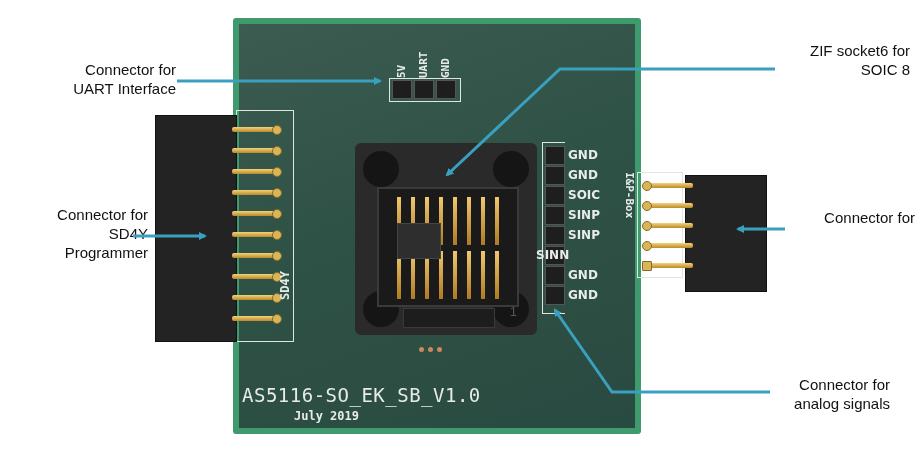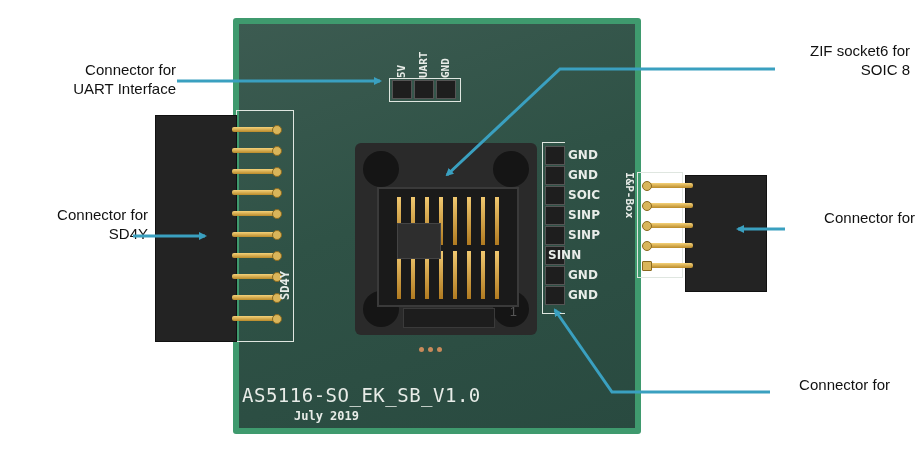--- a/index.html
+++ b/index.html
@@ -26,31 +26,33 @@
 </head>
 <body>
 
 <div class="label" style="left:36px;top:60px;width:140px;">
   <span>Connector for</span>
   <span>UART Interface</span>
 </div>
 <div class="label" style="left:18px;top:205px;width:130px;">
   <span>Connector for</span>
   <span>SD4Y</span>
+  <span>Programmer</span>
 </div>
 
 <div class="label" style="left:780px;top:41px;width:130px;">
   <span>ZIF socket6 for</span>
   <span>SOIC 8</span>
 </div>
 <div class="label" style="left:790px;top:208px;width:125px;">
   <span>Connector for</span>
 </div>
 <div class="label" style="left:770px;top:375px;width:120px;">
   <span>Connector for</span>
+  <span>analog signals</span>
 </div>
 
 <div class="board">
   <div class="board-inner"></div>
 </div>
 
 <div class="outline" style="left:236px;top:110px;width:56px;height:230px;"></div>
 <div class="header-block" style="left:155px;top:115px;width:80px;height:225px;"></div>
 <div>
   <div class="pin-row" style="left:232px;top:127px;width:48px;"></div>
@@ -128,21 +130,21 @@
   <div class="sig-pin" style="left:545px;top:226px;"></div>
   <div class="sig-pin" style="left:545px;top:246px;"></div>
   <div class="sig-pin" style="left:545px;top:266px;"></div>
   <div class="sig-pin" style="left:545px;top:286px;"></div>
 </div>
 <div class="sig-label" style="left:568px;top:148px;">GND</div>
 <div class="sig-label" style="left:568px;top:168px;">GND</div>
 <div class="sig-label" style="left:568px;top:188px;">SOIC</div>
 <div class="sig-label" style="left:568px;top:208px;">SINP</div>
 <div class="sig-label" style="left:568px;top:228px;">SINP</div>
-<div class="sig-label" style="left:548px;top:248px;">SINN</div>
+<div class="sig-label" style="left:536px;top:248px;">SINN</div>
 <div class="sig-label" style="left:568px;top:268px;">GND</div>
 <div class="sig-label" style="left:568px;top:288px;">GND</div>
 
 <div class="outline" style="left:637px;top:172px;width:44px;height:104px;"></div>
 <div class="header-block" style="left:685px;top:175px;width:80px;height:115px;"></div>
 <div>
   <div class="pin-row" style="left:645px;top:183px;width:48px;"></div>
   <div class="pin-row" style="left:645px;top:203px;width:48px;"></div>
   <div class="pin-row" style="left:645px;top:223px;width:48px;"></div>
   <div class="pin-row" style="left:645px;top:243px;width:48px;"></div>

